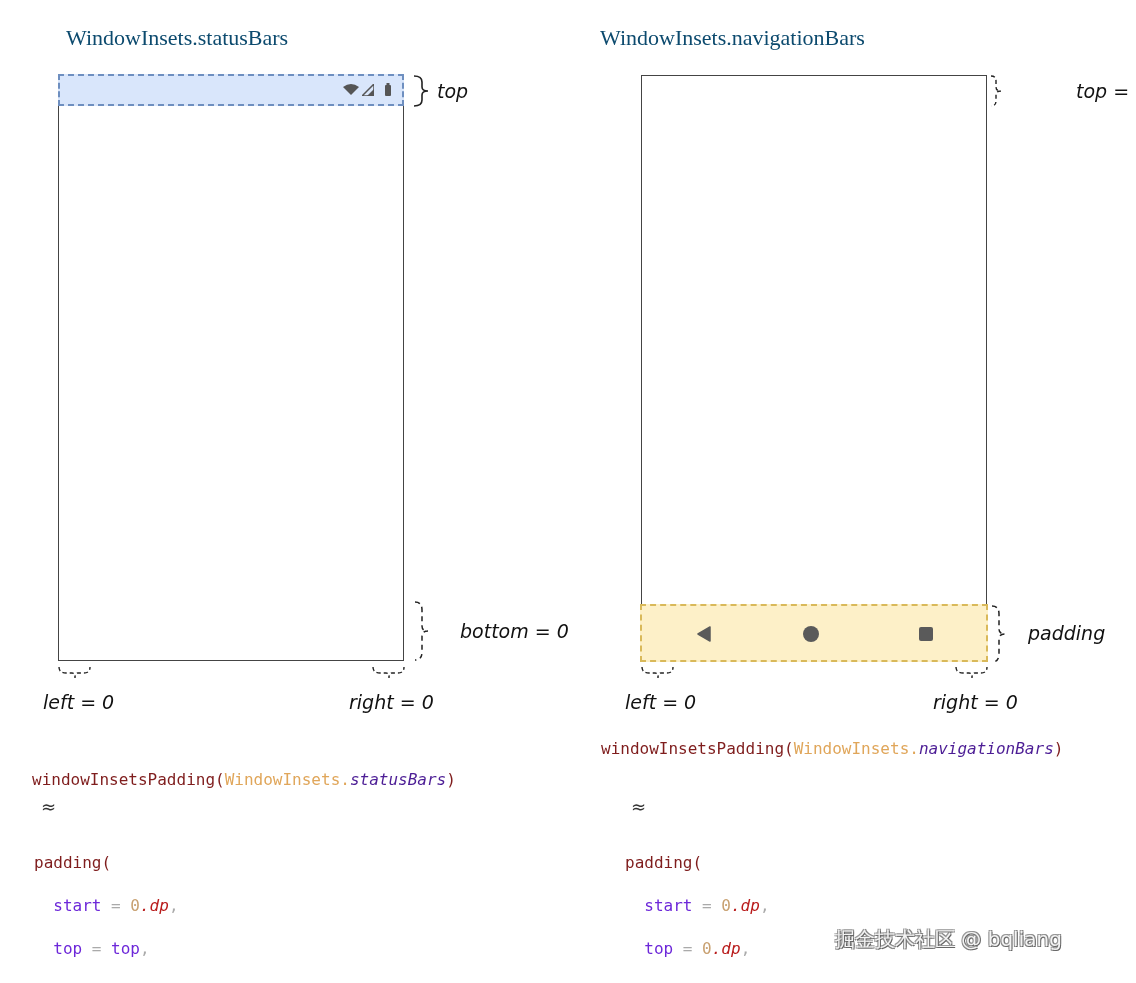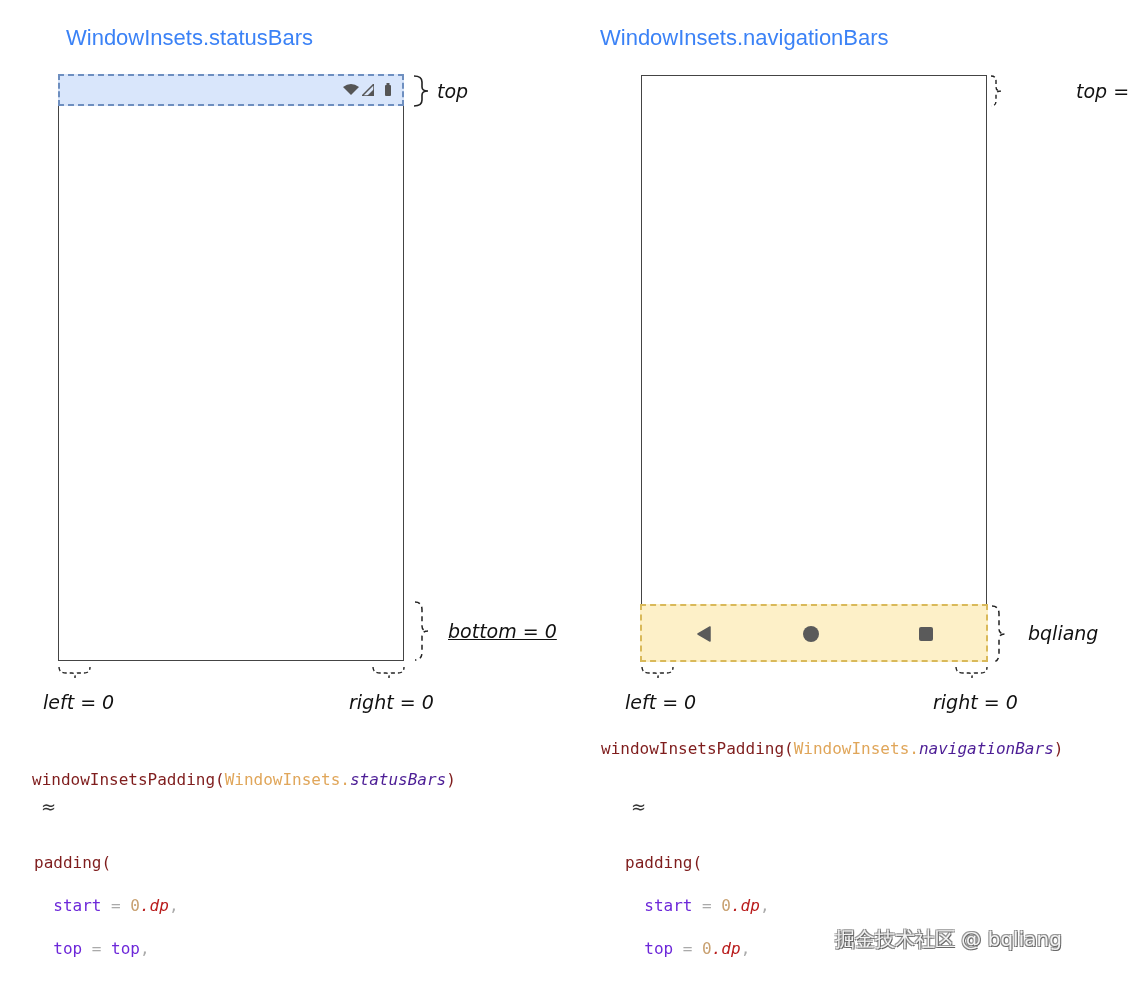--- a/index.html
+++ b/index.html
@@ -1,18 +1,18 @@
 <!DOCTYPE html>
 <html><head>
 <meta charset="utf-8">
 <style>
   html, body { margin:0; padding:0; background:#ffffff; }
   body { width:1136px; height:983px; position:relative; overflow:hidden; font-family:"DejaVu Sans", sans-serif; }
   .abs { position:absolute; }
-  .title { font-family:Liberation Sans, sans-serif; font-size:22px; color:#3b82f6; letter-spacing:0px; }
+  .title { font-family:Liberation Serif, serif; font-size:22px; color:#0c4a6e; letter-spacing:0px; }
   .phone { border:1.5px solid #444; box-sizing:border-box; background:#fff; }
   .lbl { font-family:"DejaVu Sans", sans-serif; font-style:italic; font-size:19px; color:#111; white-space:nowrap; }
   .code { font-family:"DejaVu Sans Mono", monospace; font-size:16px; line-height:21.5px; white-space:pre; }
   .c-fn { color:#7f1d1d; }
   .c-cls { color:#e0a65a;margin-top:45px; }
   .c-prop { color:#4c1d95;font-style:italic; }
   .c-param { color:#6d28d9; }
   .c-num { color:#c8a070; }
   .c-unit { color:#b91c1c;font-style:italic; }
   .c-op { color:#aaa; }
@@ -44,21 +44,21 @@
 </div>
 
 <svg class="abs" style="left:412px; top:74px;" width="22" height="34" viewBox="0 0 22 34">
   <path d="M2 2 Q10 2 10 8 L10 13 Q10 17 16 17 Q10 17 10 21 L10 26 Q10 32 2 32" fill="none" stroke="#222" stroke-width="1.6"></path>
 </svg>
 <div class="abs lbl" style="left:437px; top:80px;">top</div>
 
 <svg class="abs" style="left:412px; top:600px;" width="22" height="62" viewBox="0 0 22 62">
   <path d="M3 2 Q10 2 10 10 L10 26 Q10 31 16 31 Q10 31 10 36 L10 52 Q10 60 3 60" fill="none" stroke="#222" stroke-width="1.5" stroke-dasharray="5 4"></path>
 </svg>
-<div class="abs lbl" style="left:448px; top:620px;text-decoration:underline;">bottom = 0</div>
+<div class="abs lbl" style="left:460px; top:620px;">bottom = 0</div>
 
 <svg class="abs" style="left:58px; top:666px;" width="34" height="14" viewBox="0 0 34 14">
   <path d="M1 1 Q1 7 8 7 L14 7 Q17 7 17 12 Q17 7 20 7 L26 7 Q32 7 32 1" fill="none" stroke="#222" stroke-width="1.4" stroke-dasharray="4 3"></path>
 </svg>
 <div class="abs lbl" style="left:43px; top:691px;">left = 0</div>
 
 <svg class="abs" style="left:372px; top:666px;" width="34" height="14" viewBox="0 0 34 14">
   <path d="M1 1 Q1 7 8 7 L14 7 Q17 7 17 12 Q17 7 20 7 L26 7 Q32 7 32 1" fill="none" stroke="#222" stroke-width="1.4" stroke-dasharray="4 3"></path>
 </svg>
 <div class="abs lbl" style="left:349px; top:691px;">right = 0</div>
@@ -91,21 +91,21 @@
 </div>
 
 <svg class="abs" style="left:990px; top:75px;" width="14" height="32" viewBox="0 0 14 32">
   <path d="M1 1 Q6 1 6 6 L6 12 Q6 16 11 16 Q6 16 6 20 L6 26 Q6 31 1 31" fill="none" stroke="#222" stroke-width="1.4" stroke-dasharray="4 3"></path>
 </svg>
 <div class="abs lbl" style="left:1076px; top:80px;">top = 0</div>
 
 <svg class="abs" style="left:990px; top:604px;" width="20" height="60" viewBox="0 0 20 60">
   <path d="M2 2 Q9 2 9 10 L9 25 Q9 30 15 30 Q9 30 9 35 L9 50 Q9 58 2 58" fill="none" stroke="#222" stroke-width="1.5" stroke-dasharray="5 4"></path>
 </svg>
-<div class="abs lbl" style="left:1028px; top:622px;">bqliang</div>
+<div class="abs lbl" style="left:1028px; top:622px;">padding</div>
 
 <svg class="abs" style="left:641px; top:666px;" width="34" height="14" viewBox="0 0 34 14">
   <path d="M1 1 Q1 7 8 7 L14 7 Q17 7 17 12 Q17 7 20 7 L26 7 Q32 7 32 1" fill="none" stroke="#222" stroke-width="1.4" stroke-dasharray="4 3"></path>
 </svg>
 <div class="abs lbl" style="left:625px; top:691px;">left = 0</div>
 
 <svg class="abs" style="left:955px; top:666px;" width="34" height="14" viewBox="0 0 34 14">
   <path d="M1 1 Q1 7 8 7 L14 7 Q17 7 17 12 Q17 7 20 7 L26 7 Q32 7 32 1" fill="none" stroke="#222" stroke-width="1.4" stroke-dasharray="4 3"></path>
 </svg>
 <div class="abs lbl" style="left:933px; top:691px;">right = 0</div>

